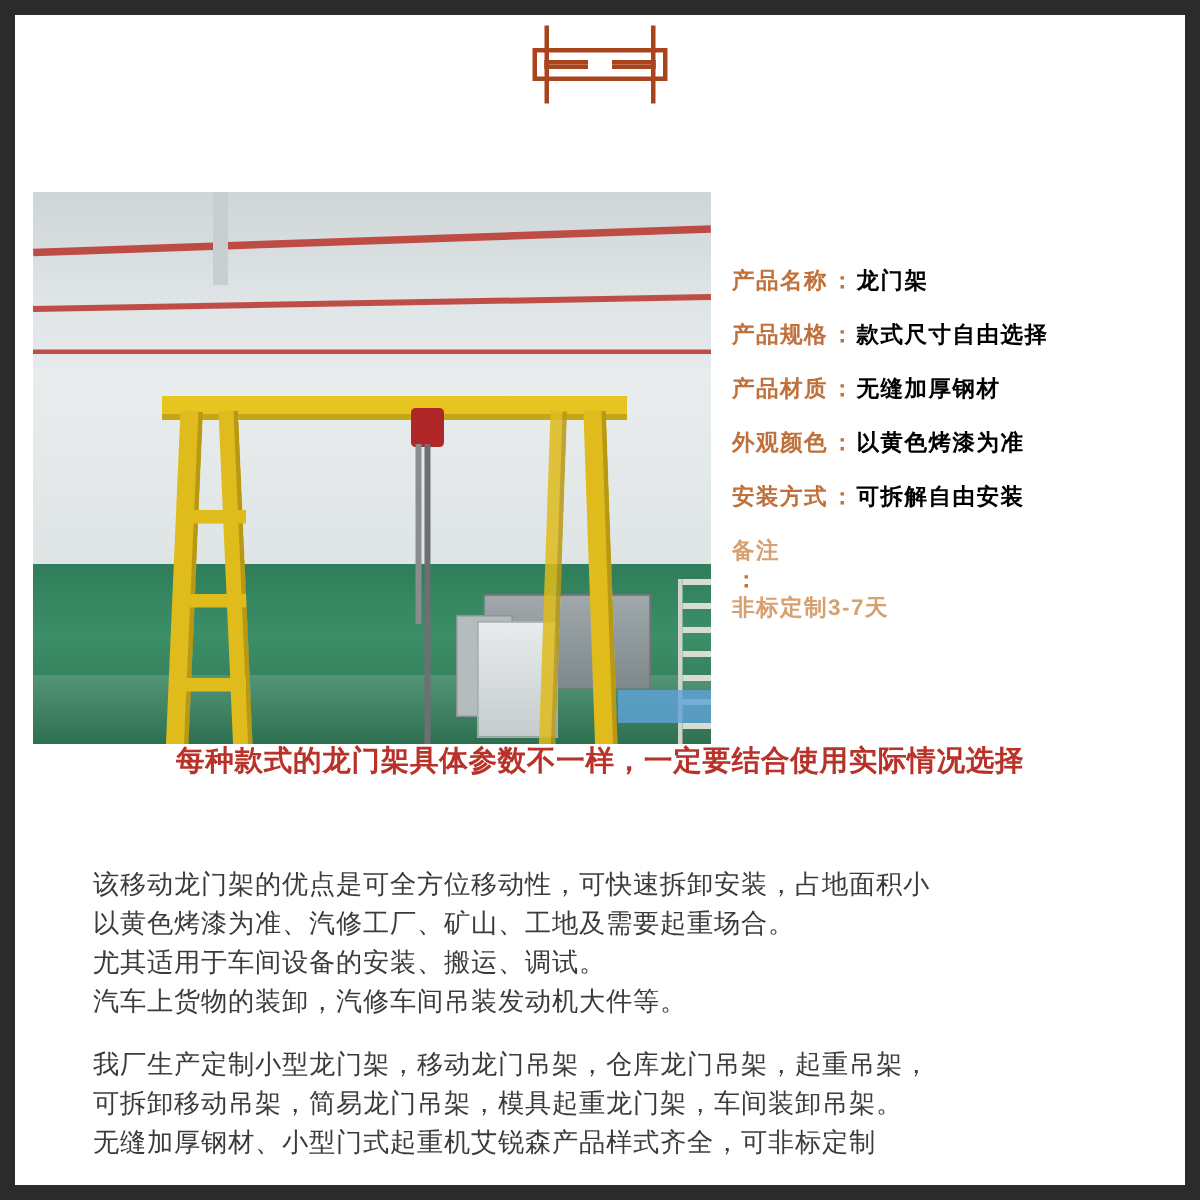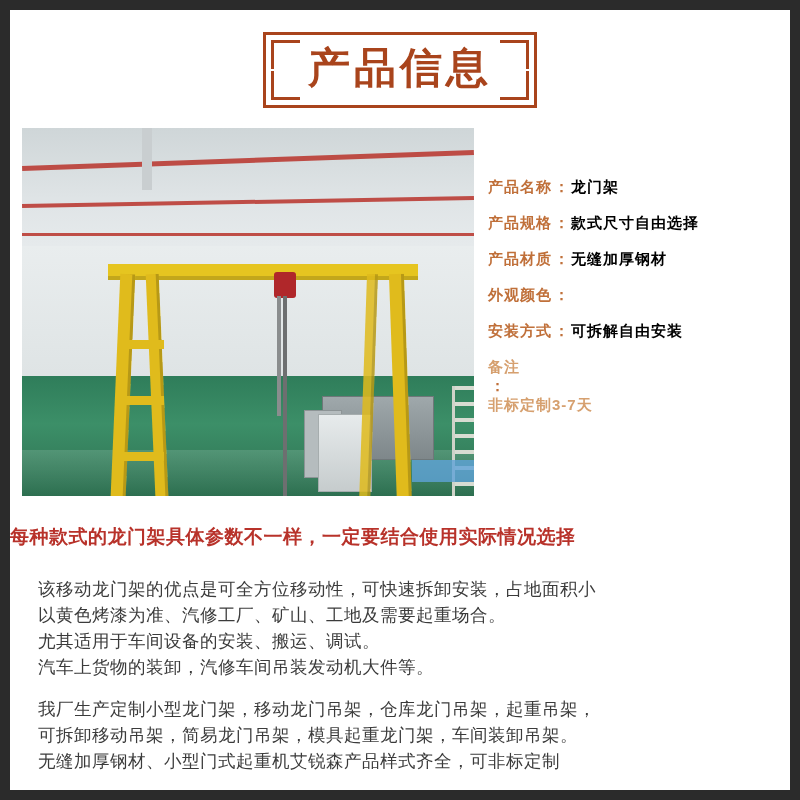--- a/index.html
+++ b/index.html
@@ -175,33 +175,33 @@
     top: 488px;
     width: 456px;
     text-align: center;
     color: #9aa0a6;
     font-size: 16.5px;
     letter-spacing: .5px;
   }
   .caption2 {
     position: absolute;
     left: 0;
-    top: 514px;
+    top: 484px;
     width: 780px;
-    text-align: left;
+    text-align: center;
     color: #b8322a;
     font-weight: bold;
     font-size: 19px;
     letter-spacing: .5px;
   }
 
   
   .body-block {
     position: absolute;
-    left: 28px;
+    left: 52px;
     top: 566px;
     width: 710px;
     color: #3b3b3b;
     font-size: 17.5px;
     line-height: 26px;
     letter-spacing: .5px;
   }
   .body-block p { margin: 0; }
   .body-block .gap { height: 16px; }
 </style>
@@ -209,21 +209,20 @@
 <body>
 
 <div class="page">
 
   <div class="title-wrap">
     <div class="title-box">
       <span class="corner tl"></span>
       <span class="corner tr"></span>
       <span class="corner bl"></span>
       <span class="corner br"></span>
-      <div class="title-text">产品信息</div>
     </div>
   </div>
 
   <div class="photo">
     <div class="ceiling"></div>
     <div class="wall"></div>
     <div class="floor"></div>
     <div class="floor-shine"></div>
     <div class="beam b1"></div>
     <div class="beam b2"></div>
@@ -263,20 +262,21 @@
       <span class="spec-value">款式尺寸自由选择</span>
     </div>
     <div class="spec-row">
       <span class="spec-label">产品材质</span>
       <span class="spec-colon">：</span>
       <span class="spec-value">无缝加厚钢材</span>
     </div>
     <div class="spec-row">
       <span class="spec-label">外观颜色</span>
       <span class="spec-colon">：</span>
+      <span class="spec-value">以黄色烤漆为准</span>
     </div>
     <div class="spec-row">
       <span class="spec-label">安装方式</span>
       <span class="spec-colon">：</span>
       <span class="spec-value">可拆解自由安装</span>
     </div>
     <div class="spec-row note">
       <span class="spec-label">备注</span>
       <span class="spec-colon">：</span>
       <span class="spec-value">非标定制3-7天</span>

